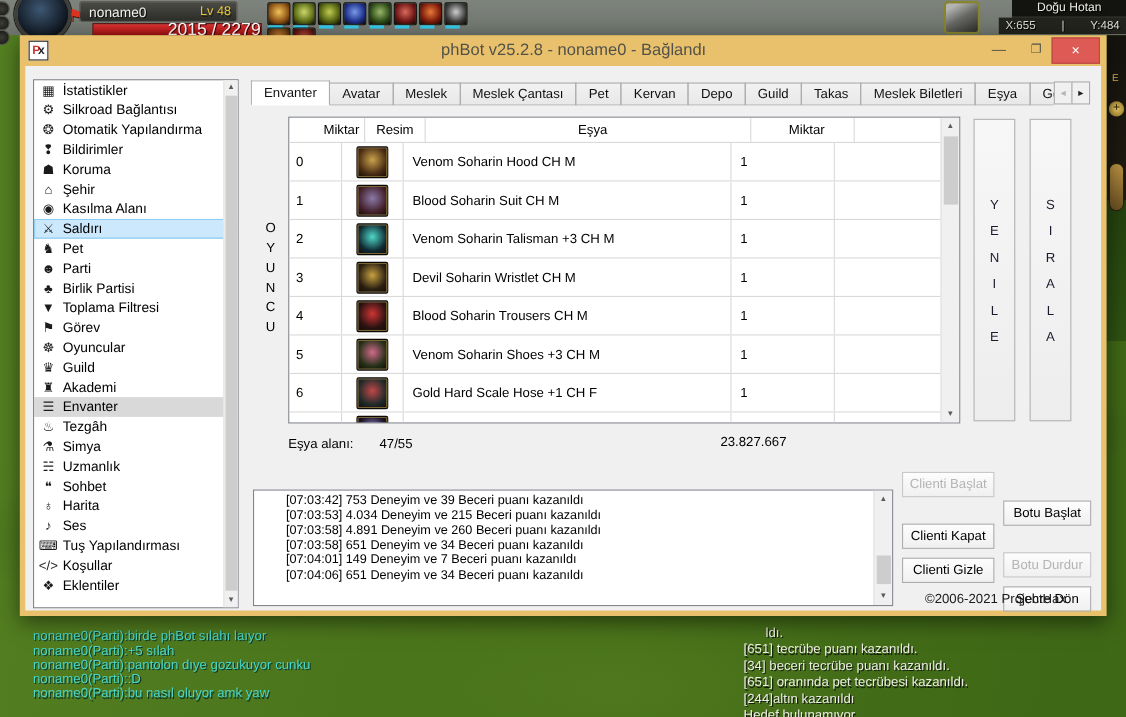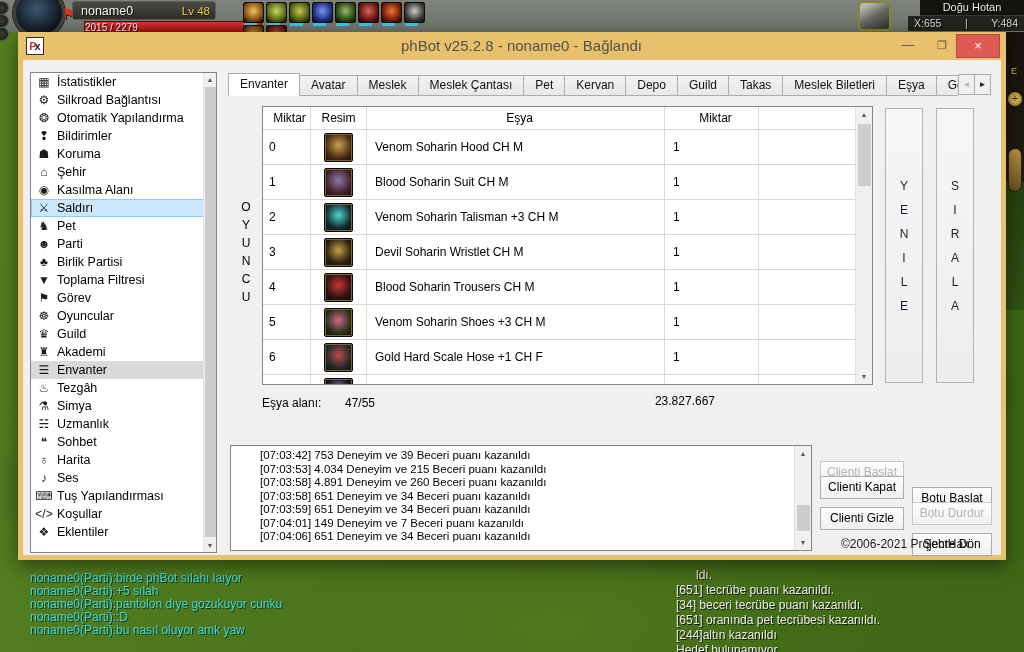--- a/index.html
+++ b/index.html
@@ -17,21 +17,21 @@
   .bg-top{left:0;top:0;width:1024px;height:32px;background:linear-gradient(#7e847d,#6e756d);}
   .bg-trees{left:1004px;top:180px;width:20px;height:130px;background:linear-gradient(#24410e,#2f5313);}
   
   .rings{left:-6px;top:0;width:20px;height:42px;}
   .ring{position:absolute;width:15px;height:14px;border-radius:50%;background:radial-gradient(#3d3d38,#14140f);border:1px solid #55554e;}
   .portrait{left:13px;top:-12px;width:52px;height:50px;border-radius:50%;border:3px solid #3f3f39;background:radial-gradient(circle at 45% 40%,#3d5872,#0b1018 75%);box-shadow:0 0 0 1px #1a1a16;}
   .flag{left:62px;top:5px;color:#dd3322;font-size:15px;text-shadow:1px 1px 0 #200;}
   .nameplate{left:72px;top:1px;width:144px;height:19px;background:linear-gradient(#4b4b46,#2d2d29);border:1px solid #5c5c55;border-radius:3px;}
   .pname{position:absolute;left:8px;top:2px;color:#f2f2ee;font-size:12.5px;text-shadow:1px 1px 0 #111;}
   .plevel{position:absolute;right:5px;top:3px;color:#e7c63e;font-size:11.5px;text-shadow:1px 1px 0 #221;}
-  .hpbar{left:84px;top:21px;width:178px;height:12px;background:linear-gradient(#e23232,#9d0f0f);border:1px solid #5c0f0f;text-align:left;color:#fff;font-size:10px;line-height:11px;text-shadow:1px 1px 0 #400;}
+  .hpbar{left:84px;top:21px;width:154px;height:12px;background:linear-gradient(#e23232,#9d0f0f);border:1px solid #5c0f0f;text-align:right;color:#fff;font-size:16px;line-height:11px;text-shadow:1px 1px 0 #400;}
   
   .buffbar{left:243px;top:2px;display:flex;gap:2px;}
   .buffbar2{left:243px;top:25px;display:flex;gap:2px;}
   .buff{position:relative;width:21px;height:21px;border:1px solid #101008;border-radius:2px;}
   .bdur{position:absolute;left:0;bottom:-4px;width:13px;height:3px;background:#36c9e9;}
   
   .wolf{left:858px;top:1px;width:33px;height:30px;border:2px solid #87862c;border-radius:4px;background:linear-gradient(150deg,#b4b4b0 15%,#68686four 50%,#2d2d29);background:linear-gradient(150deg,#b4b4b0 15%,#686864 50%,#2d2d29);}
   .regionbar{left:920px;top:0;width:104px;height:16px;background:#13130f;border-bottom:1px solid #3a3a30;color:#eceae2;font-size:11px;text-align:center;line-height:15px;text-shadow:1px 1px 0 #000;}
   .coordbar{left:908px;top:16px;width:116px;height:15px;background:rgba(24,24,18,.88);display:flex;justify-content:space-between;padding:0 6px;color:#dcdcd2;font-size:10.5px;line-height:14px;text-shadow:1px 1px 0 #000;}
   .strip{left:1006px;top:32px;width:18px;height:150px;background:linear-gradient(#16130e,#201c12);}
@@ -68,42 +68,42 @@
   .tabs{position:absolute;left:205px;top:13px;width:730px;height:23px;display:flex;align-items:flex-end;overflow:hidden;}
   .tab{height:21px;border:1px solid #acacac;background:linear-gradient(#f2f2f2,#e8e8e8);font-size:12px;line-height:19px;padding:0 11px;margin-right:-1px;white-space:nowrap;color:#111;}
   .tab.active{height:23px;background:#fff;border-bottom:1px solid #fff;line-height:21px;z-index:2;}
   .tabspin{position:absolute;left:935px;top:14px;display:flex;}
   .spinbtn{width:17px;height:21px;border:1px solid #acacac;background:#f0f0f0;font-size:8px;text-align:center;line-height:20px;}
   .spin-l{color:#b5b5b5;} .spin-r{color:#222;margin-left:-1px;}
   
   .vtext{writing-mode:vertical-lr;text-orientation:upright;}
   .oyuncu{position:absolute;left:216px;top:140px;font-size:12px;color:#000;letter-spacing:4px;}
   .invtable{position:absolute;left:239px;top:46px;width:611px;height:279px;background:#fff;border:1px solid #82868c;overflow:hidden;}
-  .thead{display:flex;height:23px;border-bottom:1px solid #d9d9d9;}
+  .thead{display:flex;height:23px;border-bottom:1px solid #d9d9d9;padding-left:21px;}
   .th{font-size:12px;color:#000;text-align:center;line-height:22px;border-right:1px solid #d9d9d9;}
   .tr{display:flex;height:35px;border-bottom:1px solid #d9d9d9;}
   .td{border-right:1px solid #d9d9d9;font-size:12px;color:#000;display:flex;align-items:center;}
   .c0{width:48px;padding-left:6px;} .c1{width:56px;justify-content:center;} .c2{width:298px;padding-left:8px;} .c3{width:94px;padding-left:8px;} .c4{width:96px;border-right:none;}
   .item-ic{width:29px;height:29px;border:1px solid #0a0805;border-radius:2px;box-shadow:inset 0 0 0 1px #7c6636;}
   .tsb{position:absolute;right:0;top:0;width:17px;height:277px;background:#f0f0f0;border-left:1px solid #e0e0e0;}
   .side-btn{position:absolute;top:48px;width:38px;height:275px;background:linear-gradient(#f7f7f7,#ededed);border:1px solid #b2b2b2;display:flex;align-items:center;justify-content:center;font-size:12px;color:#1c1c30;letter-spacing:10px;padding-top:10px;}
   .b-yenile{left:862px;} .b-sirala{left:913px;}
   
   .f-label{position:absolute;left:239px;top:336px;font-size:12px;color:#000;}
   .f-value{position:absolute;left:322px;top:336px;font-size:12px;color:#000;}
   .f-gold{position:absolute;left:600px;top:334px;width:92px;text-align:right;font-size:12px;color:#000;}
   
   .log{position:absolute;left:207px;top:385px;width:582px;height:106px;background:#fff;border:1px solid #82868c;padding:3px 5px;overflow:hidden;}
   .log-line{font-size:11.5px;line-height:13.5px;color:#000;white-space:nowrap;padding-left:24px;}
   .lsb{position:absolute;right:0;top:0;width:17px;height:104px;background:#f0f0f0;border-left:1px solid #e0e0e0;}
   
   .ctl{position:absolute;height:23px;background:linear-gradient(#fdfdfd,#f0f0f0);border:1px solid #adadad;font-size:12px;color:#000;text-align:center;line-height:21px;}
   .ctl.dis{color:#b4b4b4;border-color:#c8c8c8;}
   .col1{left:797px;width:84px;} .col2{left:889px;width:80px;margin-top:26px;}
-  .r1{top:401px;} .r2{top:416px;} .r3{top:447px;}
+  .r1{top:369px;} .r2{top:416px;} .r3{top:447px;}
   .copyright{position:absolute;left:788px;top:477px;width:188px;text-align:center;font-size:12px;color:#1a1a1a;}
 </style>
 </head>
 <body>
 
 <div class="abs bg-grass"></div>
 <div class="abs bg-top"></div>
 <div class="abs bg-trees"></div>
 
 <div class="abs rings">
@@ -412,21 +412,20 @@
 
     <div class="f-label">Eşya alanı:</div>
     <div class="f-value">47/55</div>
     <div class="f-gold">23.827.667</div>
 
     <div class="log">
       <div class="log-line">[07:03:42] 753 Deneyim ve 39 Beceri puanı kazanıldı</div>
       <div class="log-line">[07:03:53] 4.034 Deneyim ve 215 Beceri puanı kazanıldı</div>
       <div class="log-line">[07:03:58] 4.891 Deneyim ve 260 Beceri puanı kazanıldı</div>
       <div class="log-line">[07:03:58] 651 Deneyim ve 34 Beceri puanı kazanıldı</div>
-      <div class="log-line">[07:03:59] 651 Deneyim ve 34 Beceri puanı kazanıldı</div>
       <div class="log-line">[07:04:01] 149 Deneyim ve 7 Beceri puanı kazanıldı</div>
       <div class="log-line">[07:04:06] 651 Deneyim ve 34 Beceri puanı kazanıldı</div>
       <div class="lsb">
         <div class="sb-ar" style="top:1px">▲</div>
         <div class="sb-thumb" style="left:2px;width:13px;top:59px;height:26px"></div>
         <div class="sb-ar" style="bottom:1px">▼</div>
       </div>
     </div>
 
     <div class="ctl col1 r1 dis">Clienti Başlat</div>

